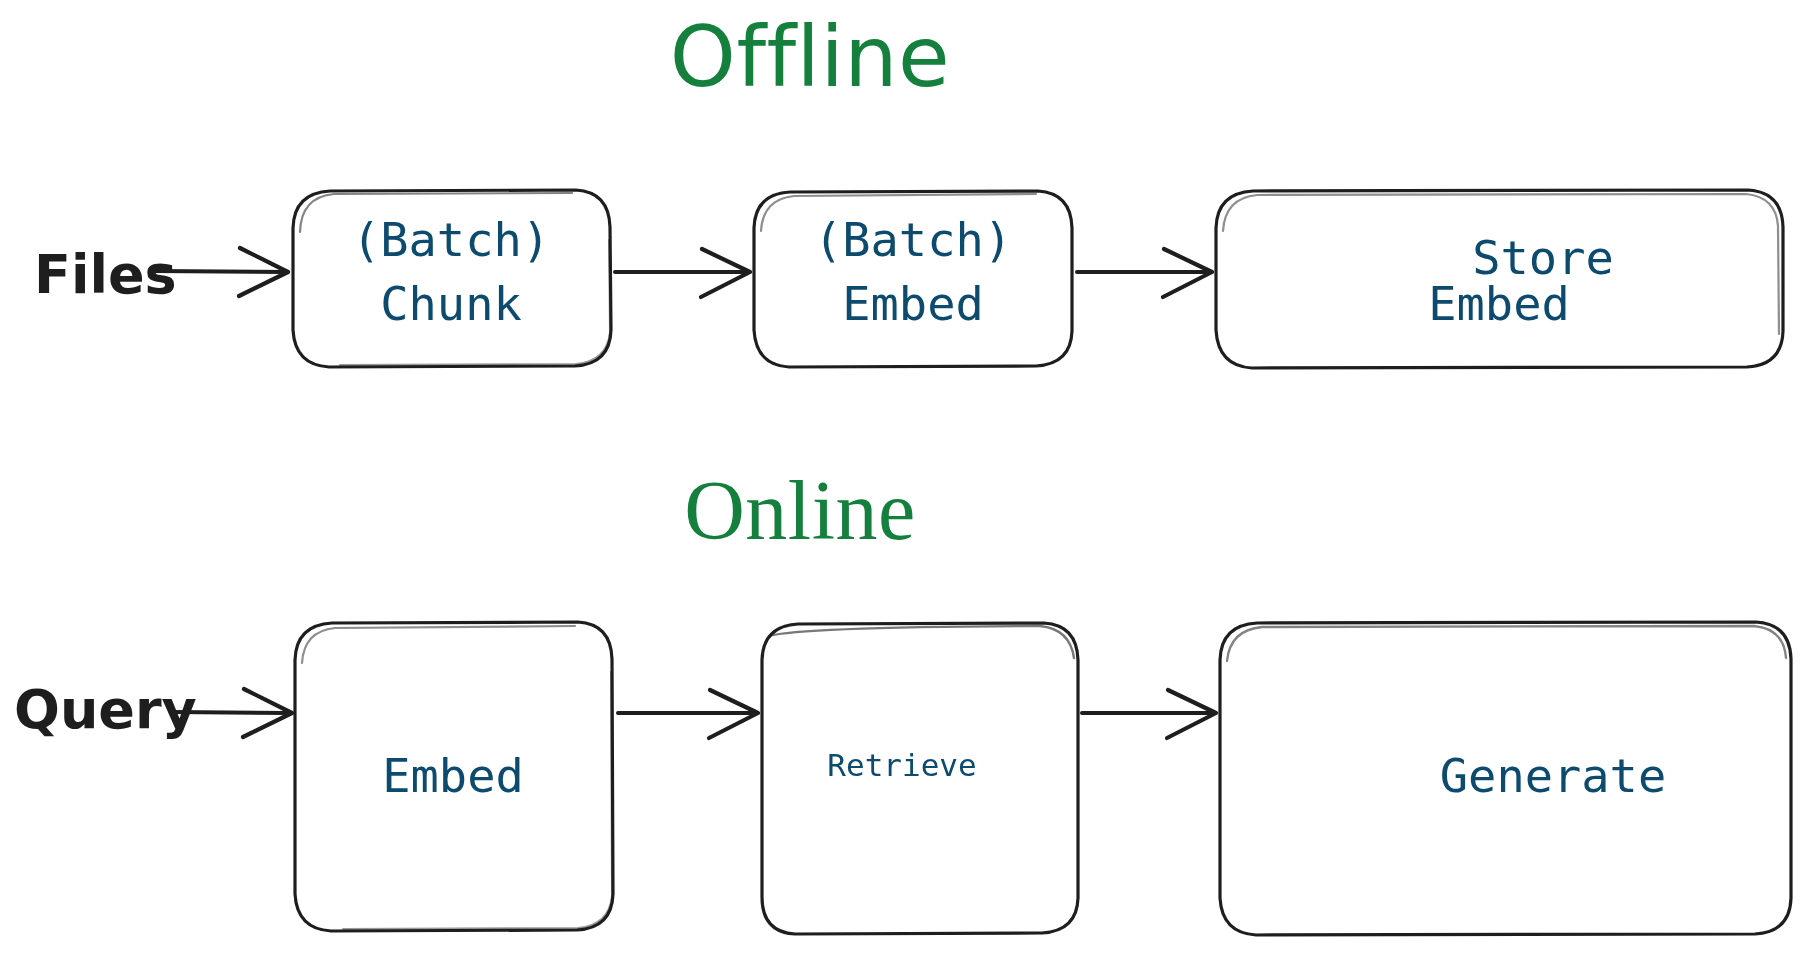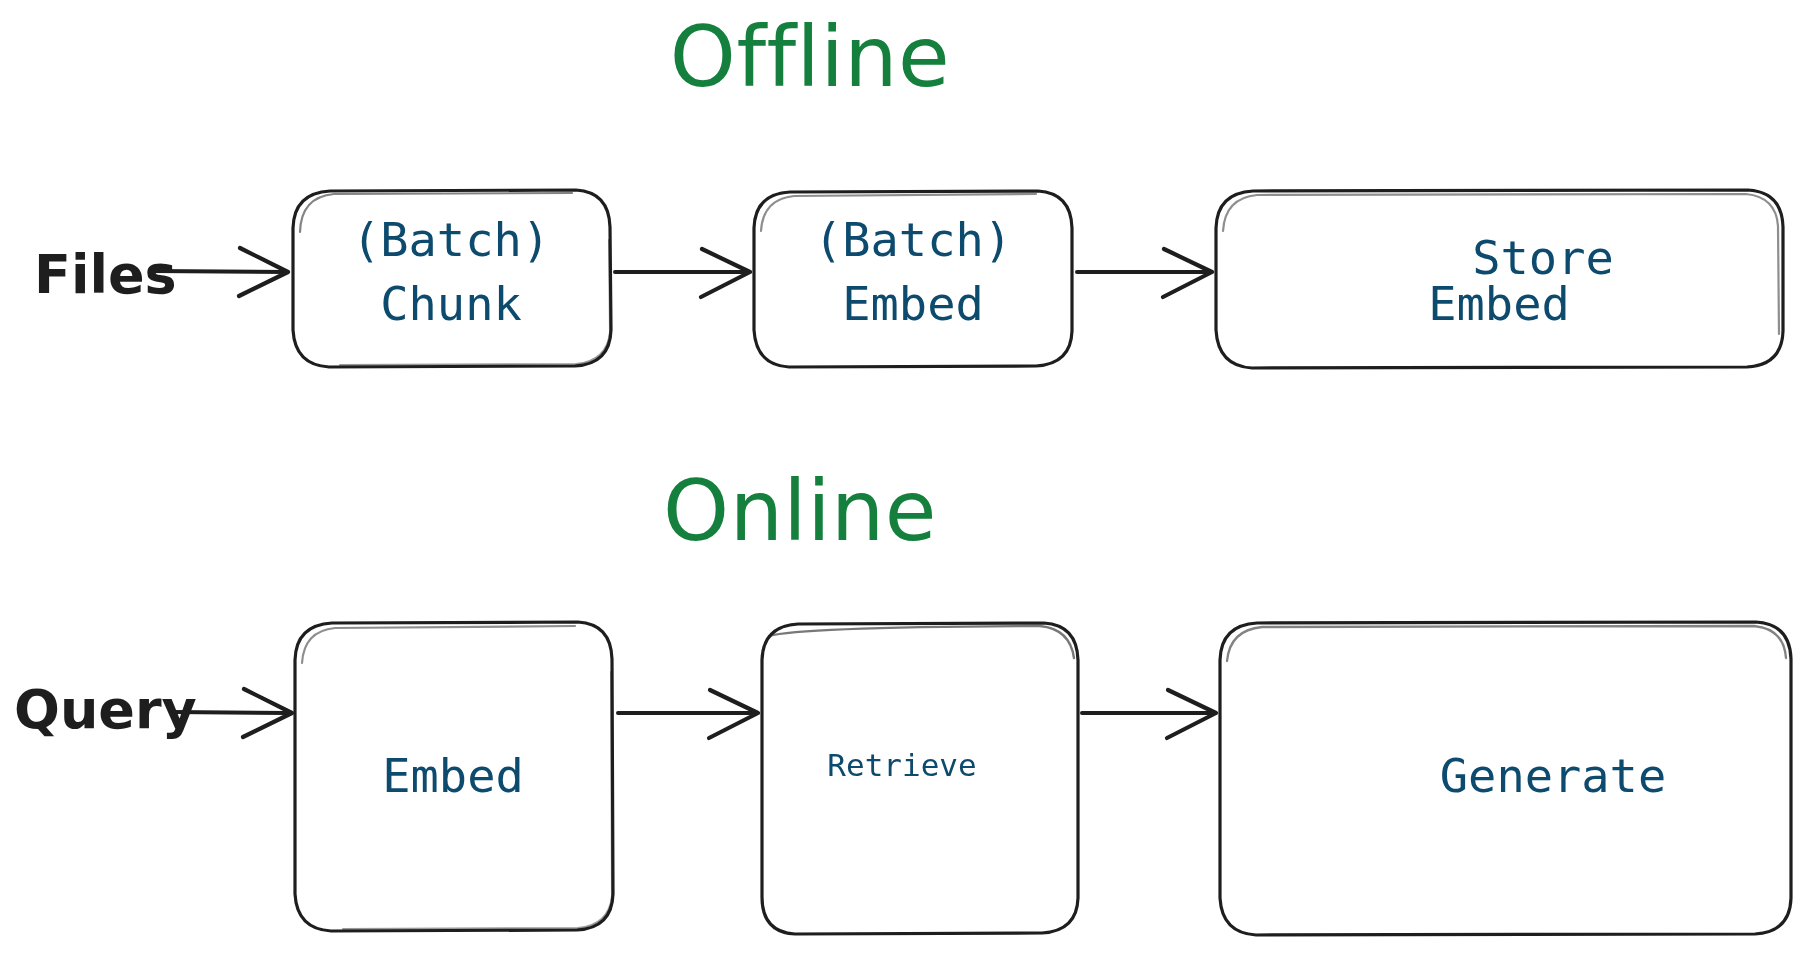--- a/index.html
+++ b/index.html
@@ -146,21 +146,21 @@
   <div class="node-label" style="left:752px; top:274px; width:322px; font-size:47px;">Embed</div>
 
   <div class="box-hit" style="left:1214px; top:188px; width:570px; height:180px;"></div>
   <div class="node-label" style="left:1214px; top:228px; width:658px; font-size:47px;">Store</div>
   <div class="node-label" style="left:1214px; top:274px; width:570px; font-size:47px;">Embed</div>
 
 </div>
 
 <div>
 
-  <div class="section-title" style="left:0; top:462px; width:1600px; font-size:84px;">Online</div>
+  <div class="section-title" style="left:0; top:462px; width:1600px; font-size:84px;font-family:Liberation Serif, serif;">Online</div>
 
   <div class="edge-label" style="left:14px; top:678px; font-size:54px;">Query</div>
 
   <div class="box-hit" style="left:292px; top:620px; width:322px; height:312px;"></div>
   <div class="node-label" style="left:292px; top:746px; width:322px; font-size:47px;">Embed</div>
 
   <div class="box-hit" style="left:760px; top:620px; width:320px; height:314px;"></div>
   <div class="node-label" style="left:760px; top:746px; width:284px; font-size:31px;">Retrieve</div>
 
   <div class="box-hit" style="left:1218px; top:620px; width:574px; height:314px;"></div>

